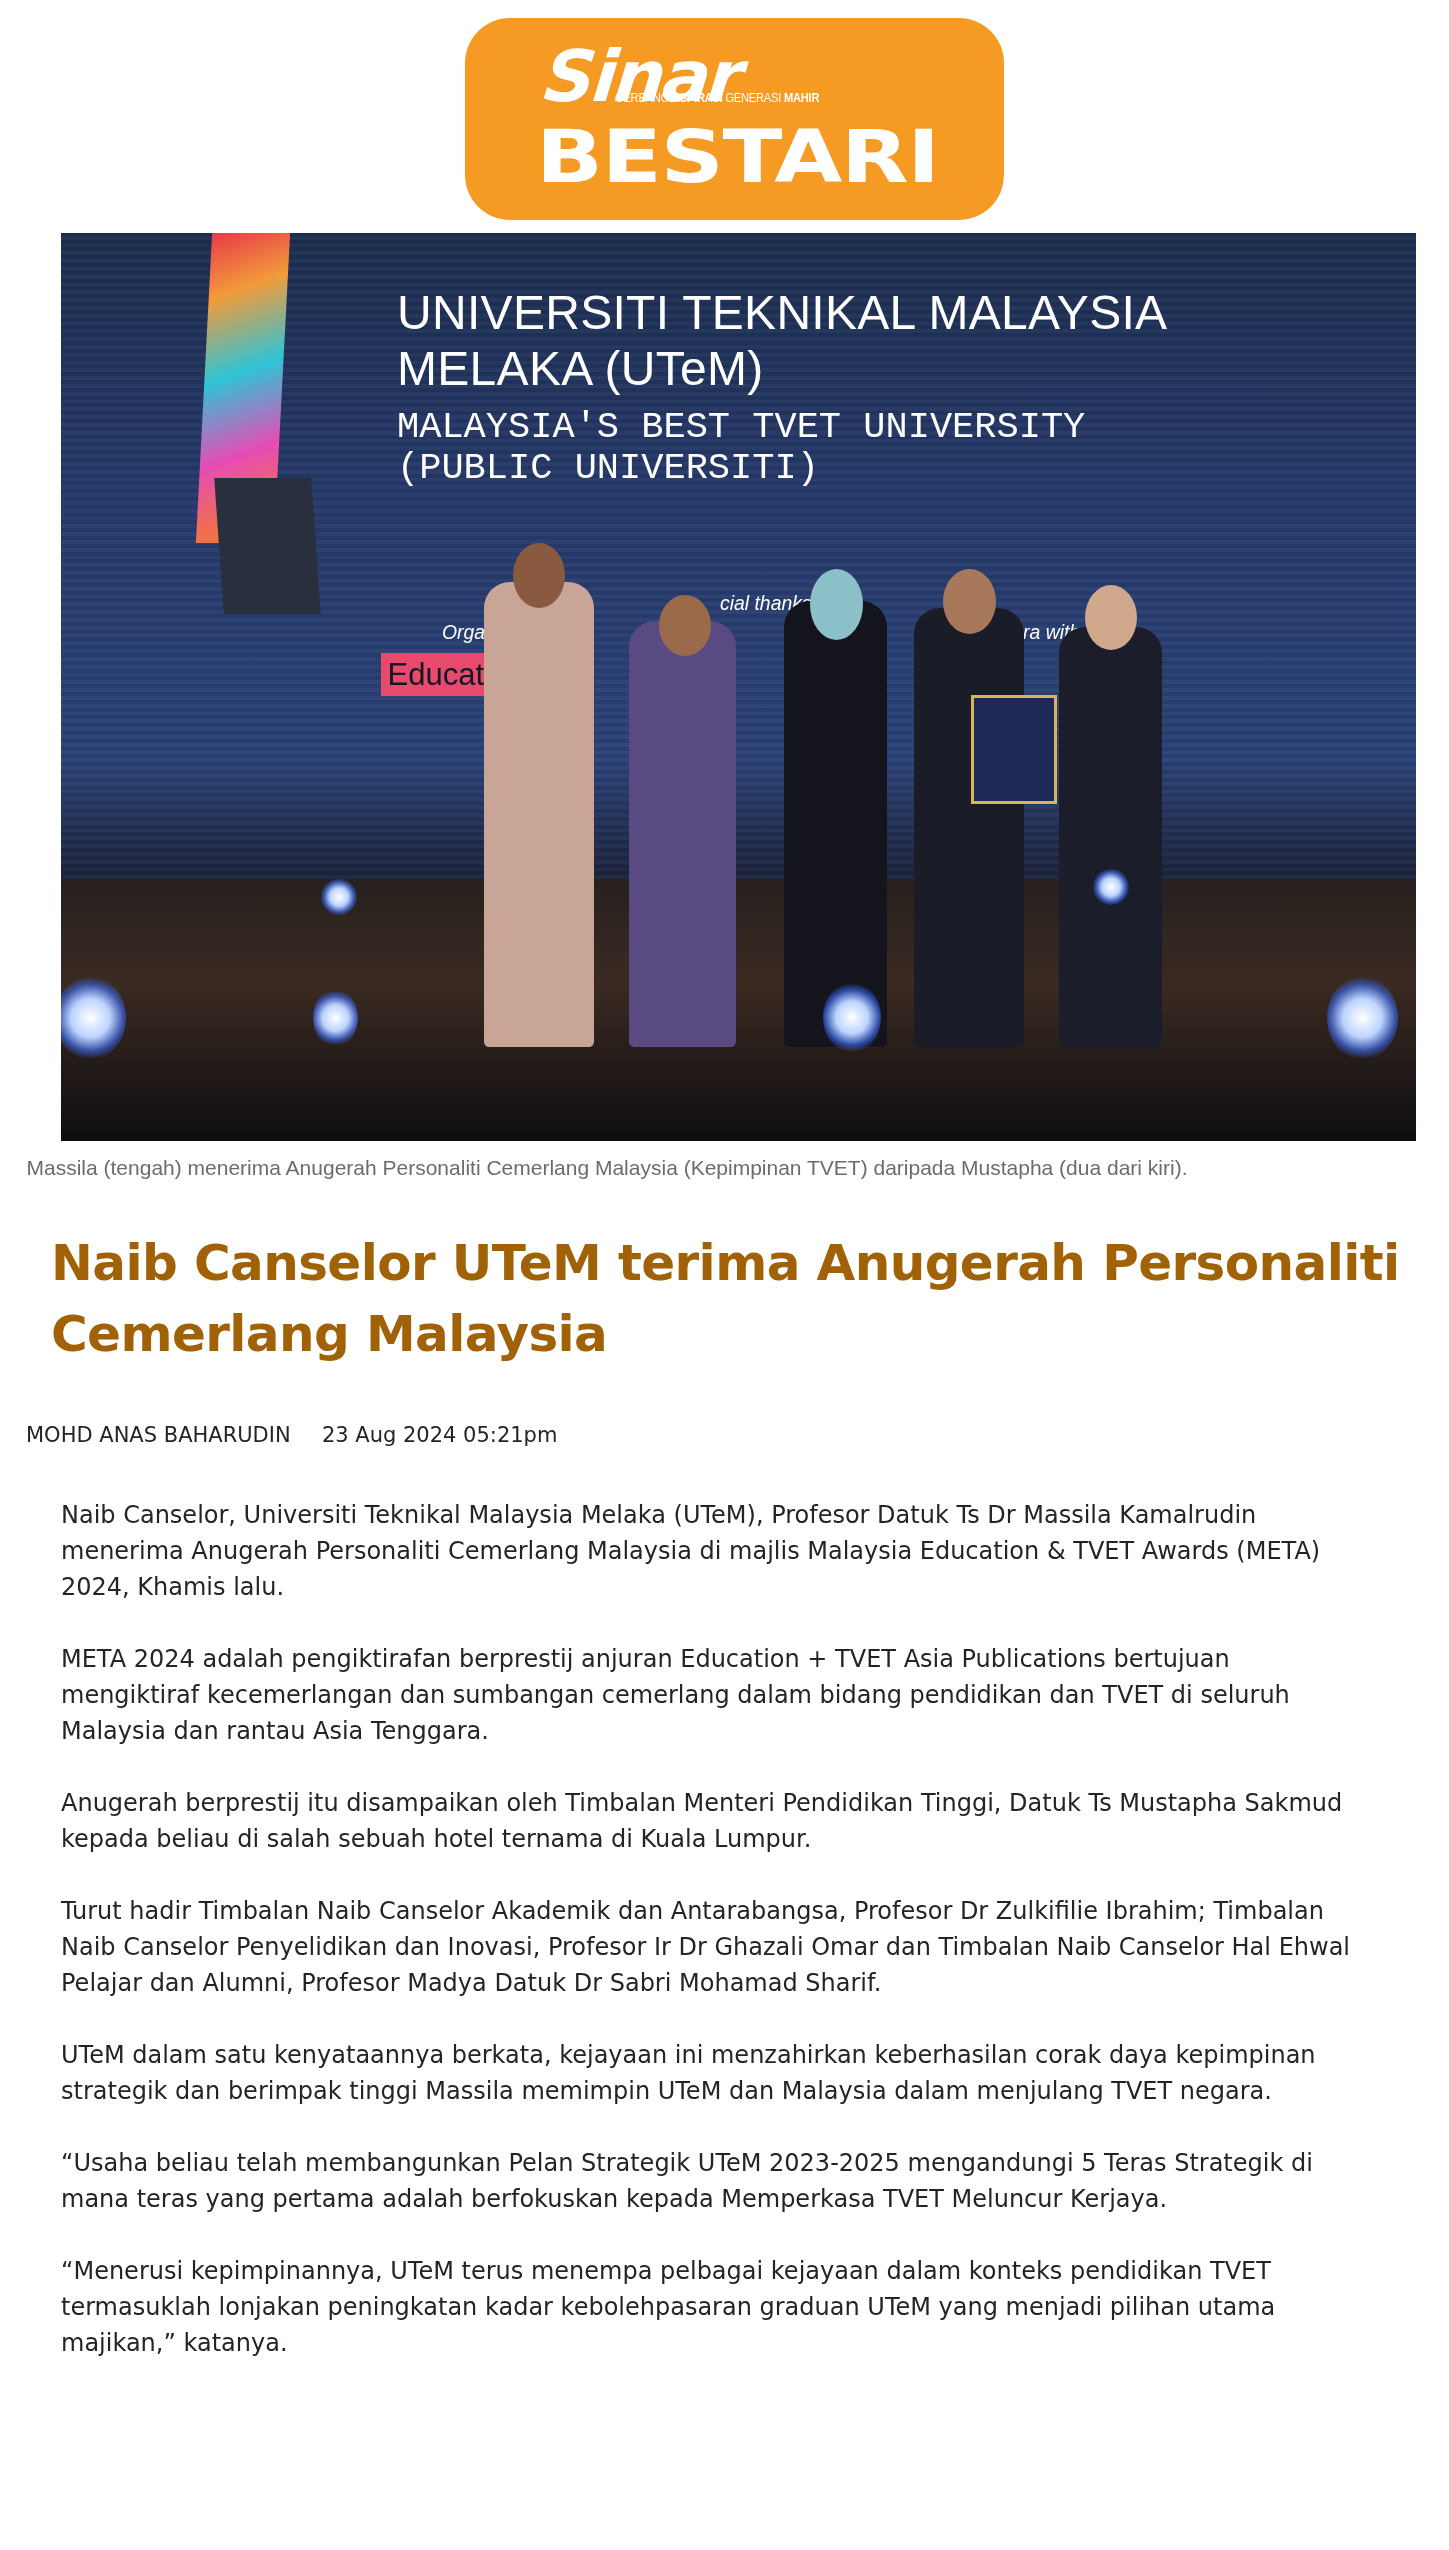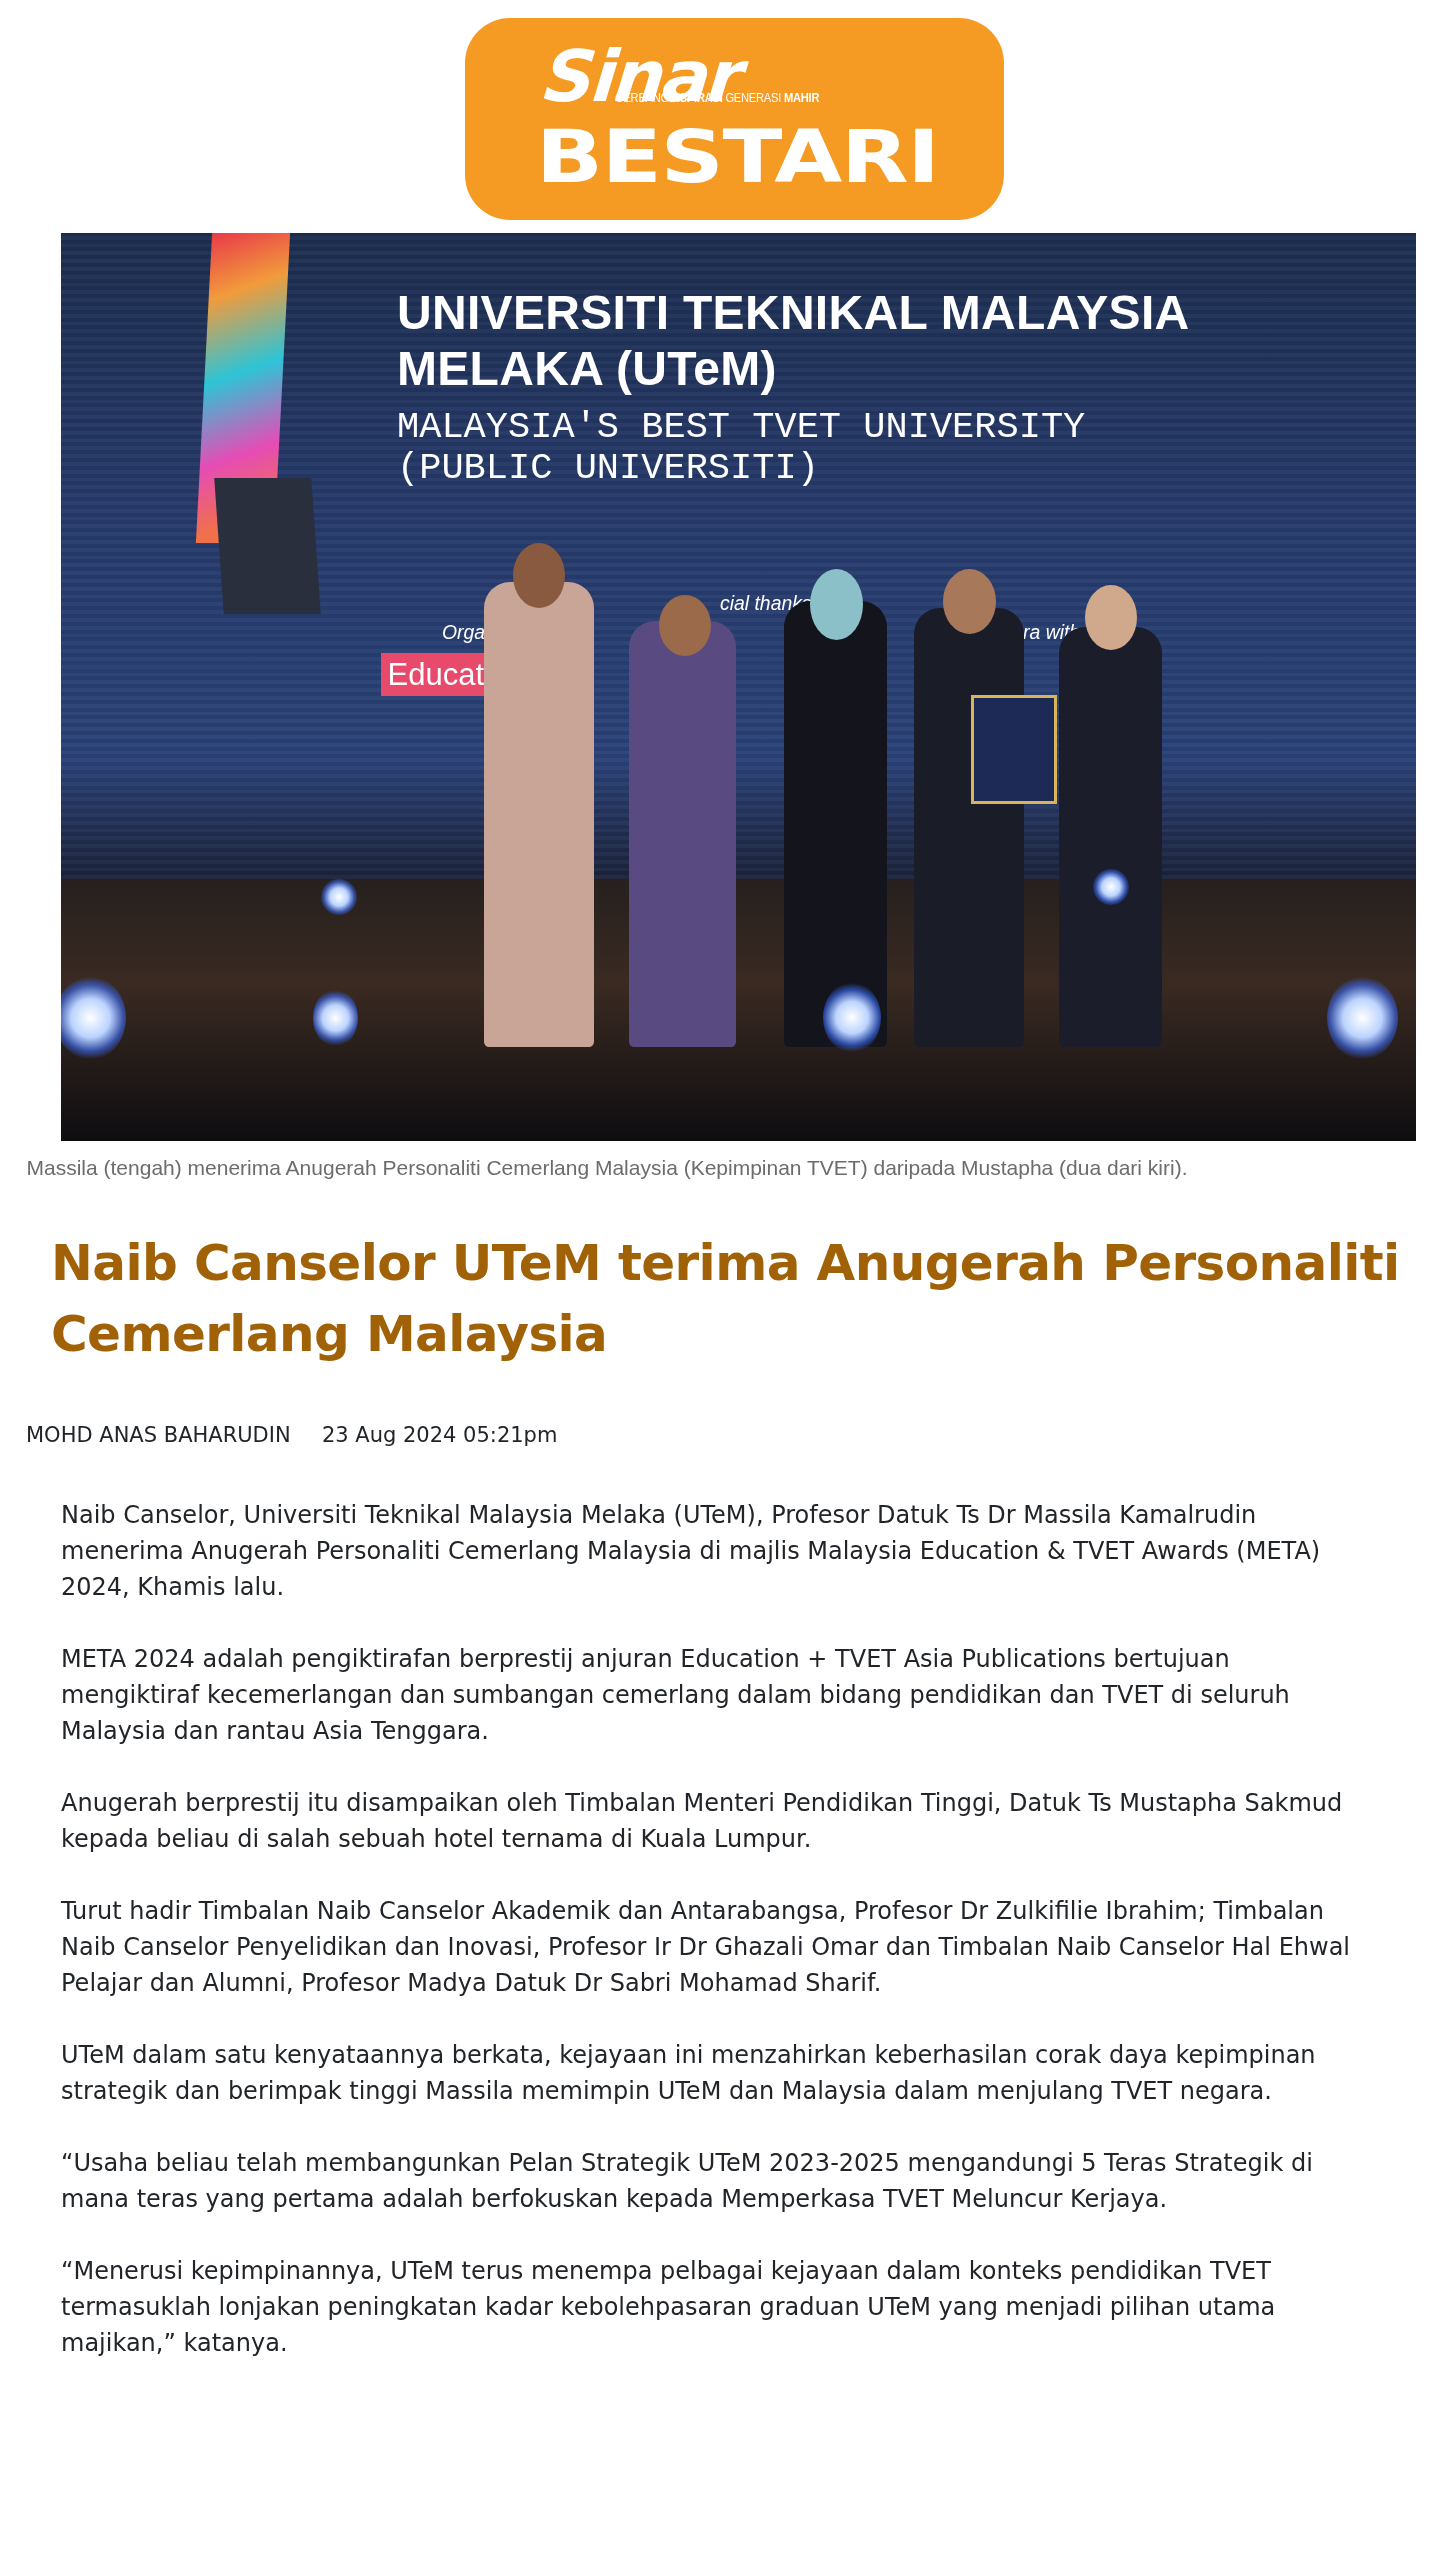--- a/index.html
+++ b/index.html
@@ -8,24 +8,24 @@
   .logo-wrap { position: absolute; left: 465px; top: 18px; width: 539px; height: 202px; background: #f59a23; border-radius: 45px; overflow: hidden; }
   .logo-sinar { position: absolute; left: 80px; top: 23px; font-family: "DejaVu Sans", sans-serif; font-weight: bold; font-style: italic; color: #ffffff; font-size: 71px; letter-spacing: -2.6px; line-height: 1; transform: skewX(-6deg); }
   .logo-tagline { position: absolute; left: 150px; top: 72px; color: #ffffff; font-family: "Liberation Sans", sans-serif; font-size: 13.6px; letter-spacing: -0.3px; white-space: nowrap; transform: scaleX(0.82); transform-origin: left center; }
   .logo-tagline b { font-weight: bold; }
   .logo-bestari { position: absolute; left: 71px; top: 102px; color: #ffffff; font-family: "DejaVu Sans", sans-serif; font-weight: bold; font-size: 83px; letter-spacing: -1.3px; line-height: 1; transform: scaleX(1.06) scaleY(0.88); transform-origin: left top; }
 
   .photo { position: absolute; left: 61px; top: 233px; width: 1355px; height: 908px; overflow: hidden; background: linear-gradient(180deg, #1c2d4e 0%, #25396a 30%, #2a4177 58%, #1a2036 72%, #0f1018 100%); }
   .screen-glow { position: absolute; left: 0; top: 0; width: 100%; height: 72%; background: repeating-linear-gradient(0deg, rgba(255,255,255,0.03) 0 3.9px, rgba(0,0,0,0.04) 3.9px 7.8px); }
   .banner { position: absolute; left: 143px; top: 0; width: 78px; height: 310px; background: linear-gradient(160deg, #e83a4a 0%, #f29b3b 20%, #2ec4d6 45%, #e64cb5 70%, #f0704a 90%); transform: skewX(-3deg); }
   .banner-base { position: absolute; left: 158px; top: 245px; width: 97px; height: 136px; background: #2a2f3d; transform: skewX(4deg); }
-  .screen-title { position: absolute; left: 336px; top: 52px; color: #ffffff; font-family: "Liberation Sans", sans-serif; font-weight: bold; font-size: 48px; line-height: 56px; letter-spacing: 0.3px; }
+  .screen-title { position: absolute; left: 336px; top: 52px; color: #ffffff; font-family: "Liberation Sans", sans-serif; font-weight: normal; font-size: 48px; line-height: 56px; letter-spacing: 0.3px; }
   .screen-sub { position: absolute; left: 336px; top: 174px; color: #ffffff; font-family: Liberation Mono, monospace; font-size: 37px; line-height: 41px; }
   .screen-small { position: absolute; color: #ffffff; font-family: "Liberation Sans", sans-serif; font-style: italic; font-size: 19.4px; }
-  .edu-badge { position: absolute; left: 320px; top: 420px; width: 142px; height: 43px; background: #e74a6a; color: #ffffff; font-family: "Liberation Sans", sans-serif; font-size: 31px; line-height: 43px; padding-left: 6.5px; overflow: hidden; }
+  .edu-badge { position: absolute; left: 320px; top: 420px; width: 142px; height: 43px; background: #e74a6a; color: #0f172a; font-family: "Liberation Sans", sans-serif; font-size: 31px; line-height: 43px; padding-left: 6.5px; overflow: hidden; }
   .stage { position: absolute; left: 0; top: 646px; width: 100%; height: 262px; background: linear-gradient(180deg, #26201e 0%, #3a2a22 40%, #0e0d10 100%); }
   .person { position: absolute; border-radius: 26px 26px 5.2px 5.2px; }
   .head { position: absolute; border-radius: 50%; background: #b07a5a; }
   .spot { position: absolute; border-radius: 50%; background: radial-gradient(circle, #ffffff 0%, #bcd4ff 35%, rgba(60,110,255,0.6) 60%, rgba(0,0,0,0) 75%); }
   .frame { position: absolute; left: 910px; top: 462px; width: 80px; height: 103px; border: 3.9px solid #d8b45a; background: #1d2a55; }
 
   .caption { position: absolute; left: 0; top: 1156px; width: 1214px; text-align: center; font-family: "Liberation Sans", sans-serif; font-size: 21px; color: #6c6c6c; }
 
   .headline { position: absolute; left: 47px; top: 1224px; width: 1357px; font-family: "DejaVu Sans", sans-serif; font-weight: bold; font-size: 50px; line-height: 71px; color: #a16207; letter-spacing: -0.6px; margin: 4px; }
 

